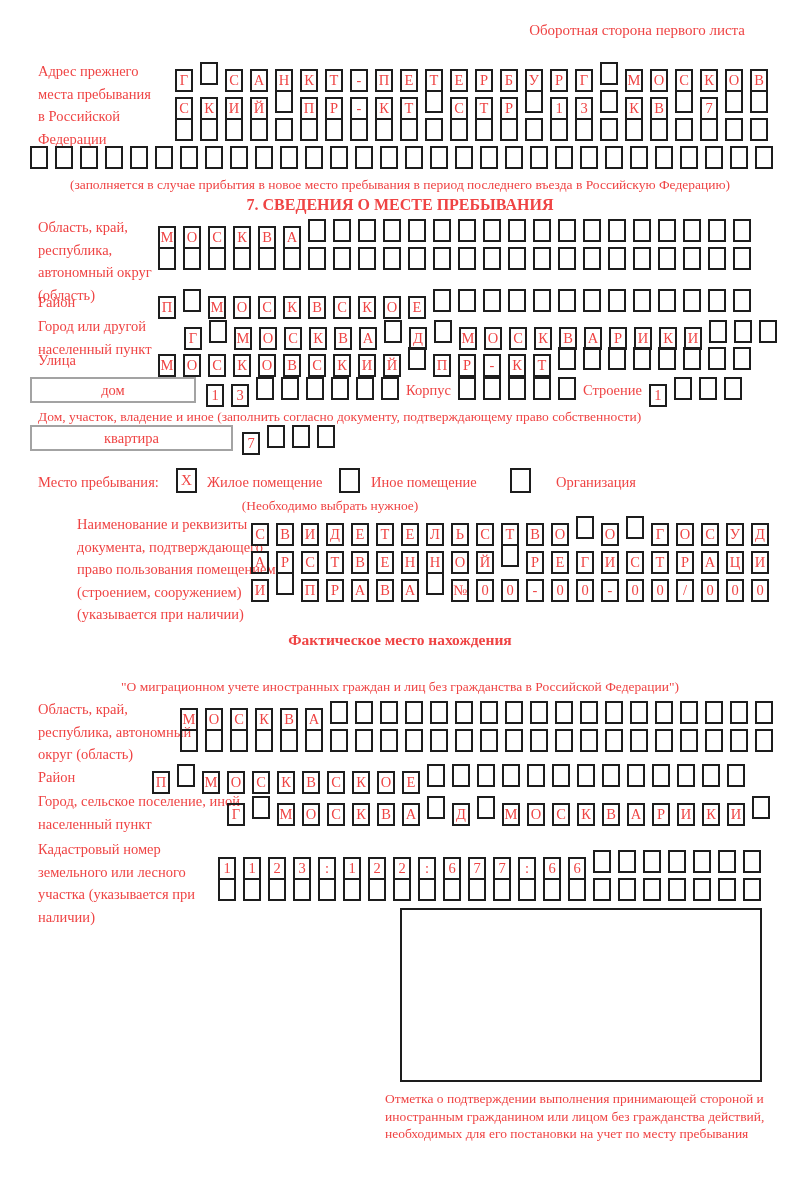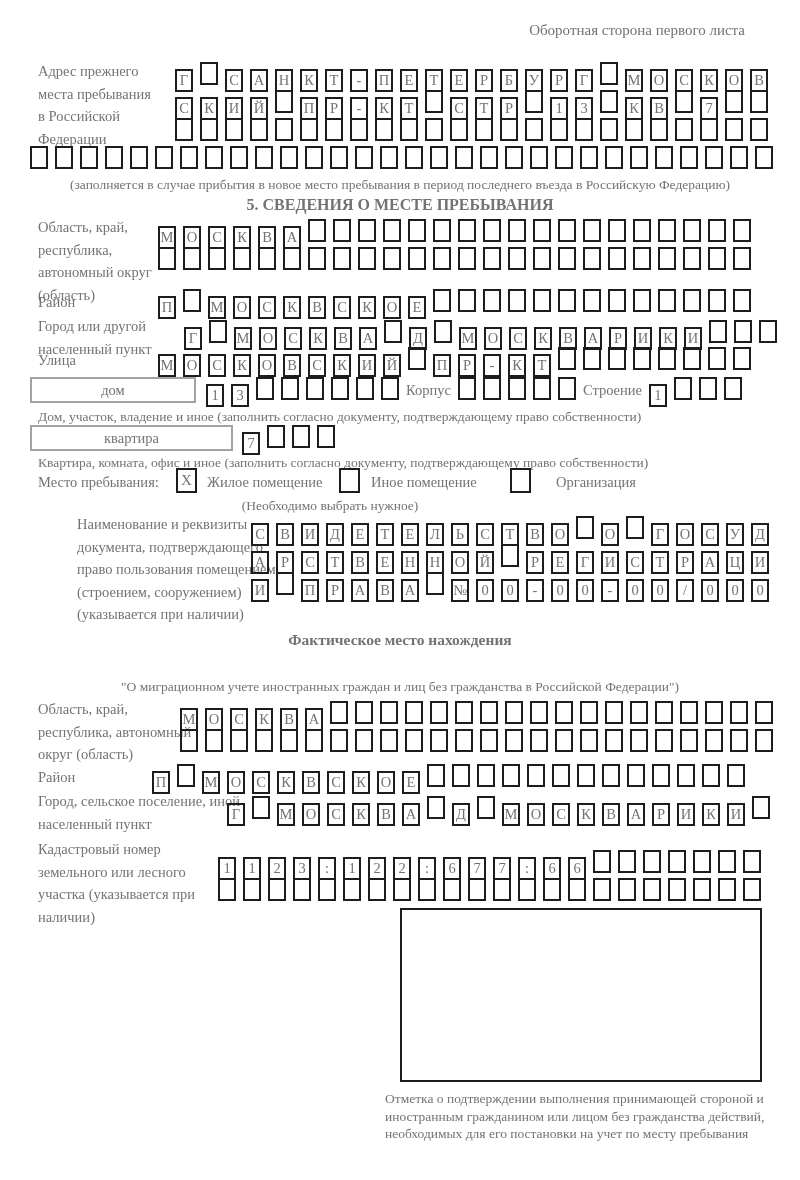--- a/index.html
+++ b/index.html
@@ -1,17 +1,17 @@
 <!DOCTYPE html>
 <html><head>
 <meta charset="utf-8">
 <style>
   html,body{margin:0;padding:0;background:#ffffff;}
   .page{
-    position:relative;width:800px;height:1180px;background:#ffffff;color:#737373;
+    position:relative;width:800px;height:1180px;background:#ffffff;color:#ef4444;
     font-family:"Liberation Serif",serif;overflow:hidden;
   }
   .abs{position:absolute;}
   .lbl{position:absolute;font-size:14.5px;line-height:22.5px;}
   .cap{position:absolute;font-size:13.5px;line-height:17px;}
   .center{left:0;width:800px;text-align:center;}
   .bold{font-weight:bold;}
   .boxrow{position:absolute;white-space:nowrap;height:23px;}
   .cell{
     display:inline-block;width:18px;height:23px;border:2px solid #1d1d1d;
@@ -37,21 +37,21 @@
 
   <div class="abs" style="top:22px;right:55px;font-size:15px;">Оборотная сторона первого листа</div>
 
   <div class="lbl" style="left:38px;top:60px;width:122px;">Адрес прежнего места пребывания в Российской Федерации</div>
   <div class="boxrow" style="left:175px;top:62px;"><span class="cell">Г</span><span class="cell"></span><span class="cell">С</span><span class="cell">А</span><span class="cell">Н</span><span class="cell">К</span><span class="cell">Т</span><span class="cell">-</span><span class="cell">П</span><span class="cell">Е</span><span class="cell">Т</span><span class="cell">Е</span><span class="cell">Р</span><span class="cell">Б</span><span class="cell">У</span><span class="cell">Р</span><span class="cell">Г</span><span class="cell"></span><span class="cell">М</span><span class="cell">О</span><span class="cell">С</span><span class="cell">К</span><span class="cell">О</span><span class="cell">В</span></div>
   <div class="boxrow" style="left:175px;top:90px;"><span class="cell">С</span><span class="cell">К</span><span class="cell">И</span><span class="cell">Й</span><span class="cell"></span><span class="cell">П</span><span class="cell">Р</span><span class="cell">-</span><span class="cell">К</span><span class="cell">Т</span><span class="cell"></span><span class="cell">С</span><span class="cell">Т</span><span class="cell">Р</span><span class="cell"></span><span class="cell">1</span><span class="cell">3</span><span class="cell"></span><span class="cell">К</span><span class="cell">В</span><span class="cell"></span><span class="cell">7</span><span class="cell"></span><span class="cell"></span></div>
   <div class="boxrow" style="left:175px;top:118px;"><span class="cell"></span><span class="cell"></span><span class="cell"></span><span class="cell"></span><span class="cell"></span><span class="cell"></span><span class="cell"></span><span class="cell"></span><span class="cell"></span><span class="cell"></span><span class="cell"></span><span class="cell"></span><span class="cell"></span><span class="cell"></span><span class="cell"></span><span class="cell"></span><span class="cell"></span><span class="cell"></span><span class="cell"></span><span class="cell"></span><span class="cell"></span><span class="cell"></span><span class="cell"></span><span class="cell"></span></div>
   <div class="boxrow" style="left:30px;top:146px;"><span class="cell"></span><span class="cell"></span><span class="cell"></span><span class="cell"></span><span class="cell"></span><span class="cell"></span><span class="cell"></span><span class="cell"></span><span class="cell"></span><span class="cell"></span><span class="cell"></span><span class="cell"></span><span class="cell"></span><span class="cell"></span><span class="cell"></span><span class="cell"></span><span class="cell"></span><span class="cell"></span><span class="cell"></span><span class="cell"></span><span class="cell"></span><span class="cell"></span><span class="cell"></span><span class="cell"></span><span class="cell"></span><span class="cell"></span><span class="cell"></span><span class="cell"></span><span class="cell"></span><span class="cell"></span></div>
   <div class="cap center" style="top:176px;">(заполняется в случае прибытия в новое место пребывания в период последнего въезда в Российскую Федерацию)</div>
 
-  <div class="abs center bold" style="top:196px;font-size:16px;">5. СВЕДЕНИЯ О МЕСТЕ ПРЕБЫВАНИЯ</div>
+  <div class="abs center bold" style="top:196px;font-size:16px;">7. СВЕДЕНИЯ О МЕСТЕ ПРЕБЫВАНИЯ</div>
 
   <div class="lbl" style="left:38px;top:216px;width:118px;">Область, край, республика, автономный округ (область)</div>
   <div class="boxrow" style="left:158px;top:219px;"><span class="cell">М</span><span class="cell">О</span><span class="cell">С</span><span class="cell">К</span><span class="cell">В</span><span class="cell">А</span><span class="cell"></span><span class="cell"></span><span class="cell"></span><span class="cell"></span><span class="cell"></span><span class="cell"></span><span class="cell"></span><span class="cell"></span><span class="cell"></span><span class="cell"></span><span class="cell"></span><span class="cell"></span><span class="cell"></span><span class="cell"></span><span class="cell"></span><span class="cell"></span><span class="cell"></span><span class="cell"></span></div>
   <div class="boxrow" style="left:158px;top:247px;"><span class="cell"></span><span class="cell"></span><span class="cell"></span><span class="cell"></span><span class="cell"></span><span class="cell"></span><span class="cell"></span><span class="cell"></span><span class="cell"></span><span class="cell"></span><span class="cell"></span><span class="cell"></span><span class="cell"></span><span class="cell"></span><span class="cell"></span><span class="cell"></span><span class="cell"></span><span class="cell"></span><span class="cell"></span><span class="cell"></span><span class="cell"></span><span class="cell"></span><span class="cell"></span><span class="cell"></span></div>
 
   <div class="lbl" style="left:38px;top:291px;">Район</div>
   <div class="boxrow" style="left:158px;top:289px;"><span class="cell">П</span><span class="cell"></span><span class="cell">М</span><span class="cell">О</span><span class="cell">С</span><span class="cell">К</span><span class="cell">В</span><span class="cell">С</span><span class="cell">К</span><span class="cell">О</span><span class="cell">Е</span><span class="cell"></span><span class="cell"></span><span class="cell"></span><span class="cell"></span><span class="cell"></span><span class="cell"></span><span class="cell"></span><span class="cell"></span><span class="cell"></span><span class="cell"></span><span class="cell"></span><span class="cell"></span><span class="cell"></span></div>
 
   <div class="lbl" style="left:38px;top:315px;width:150px;">Город или другой населенный пункт</div>
   <div class="boxrow" style="left:184px;top:320px;"><span class="cell">Г</span><span class="cell"></span><span class="cell">М</span><span class="cell">О</span><span class="cell">С</span><span class="cell">К</span><span class="cell">В</span><span class="cell">А</span><span class="cell"></span><span class="cell">Д</span><span class="cell"></span><span class="cell">М</span><span class="cell">О</span><span class="cell">С</span><span class="cell">К</span><span class="cell">В</span><span class="cell">А</span><span class="cell">Р</span><span class="cell">И</span><span class="cell">К</span><span class="cell">И</span><span class="cell"></span><span class="cell"></span><span class="cell"></span></div>
@@ -60,21 +60,20 @@
   <div class="boxrow" style="left:158px;top:347px;"><span class="cell">М</span><span class="cell">О</span><span class="cell">С</span><span class="cell">К</span><span class="cell">О</span><span class="cell">В</span><span class="cell">С</span><span class="cell">К</span><span class="cell">И</span><span class="cell">Й</span><span class="cell"></span><span class="cell">П</span><span class="cell">Р</span><span class="cell">-</span><span class="cell">К</span><span class="cell">Т</span><span class="cell"></span><span class="cell"></span><span class="cell"></span><span class="cell"></span><span class="cell"></span><span class="cell"></span><span class="cell"></span><span class="cell"></span></div>
 
   <div class="abs" style="left:30px;top:377px;white-space:nowrap;">
     <span class="widebox" style="width:166px;">дом</span><span style="display:inline-block;width:10px;"></span><span class="inlinecells"><span class="cell">1</span><span class="cell">3</span><span class="cell"></span><span class="cell"></span><span class="cell"></span><span class="cell"></span><span class="cell"></span><span class="cell"></span></span><span class="inlinelabel">Корпус</span><span style="display:inline-block;width:7px;"></span><span class="inlinecells"><span class="cell"></span><span class="cell"></span><span class="cell"></span><span class="cell"></span><span class="cell"></span></span><span class="inlinelabel">Строение</span><span style="display:inline-block;width:7px;"></span><span class="inlinecells"><span class="cell">1</span><span class="cell"></span><span class="cell"></span><span class="cell"></span></span>
   </div>
   <div class="cap" style="left:38px;top:408px;">Дом, участок, владение и иное (заполнить согласно документу, подтверждающему право собственности)</div>
 
   <div class="abs" style="left:30px;top:425px;white-space:nowrap;">
     <span class="widebox" style="width:203px;">квартира</span><span style="display:inline-block;width:9px;"></span><span class="inlinecells"><span class="cell">7</span><span class="cell"></span><span class="cell"></span><span class="cell"></span></span>
   </div>
-  <div class="cap" style="left:38px;top:454px;">Квартира, комната, офис и иное (заполнить согласно документу, подтверждающему право собственности)</div>
 
   <div class="lbl" style="left:38px;top:471px;">Место пребывания:</div>
   <span class="checkbox" style="left:176px;top:468px;">X</span>
   <div class="lbl" style="left:207px;top:471px;">Жилое помещение</div>
   <span class="checkbox" style="left:339px;top:468px;"></span>
   <div class="lbl" style="left:371px;top:471px;">Иное помещение</div>
   <span class="checkbox" style="left:510px;top:468px;"></span>
   <div class="lbl" style="left:556px;top:471px;">Организация</div>
   <div class="cap" style="left:130px;top:497px;width:400px;text-align:center;">(Необходимо выбрать нужное)</div>
 

